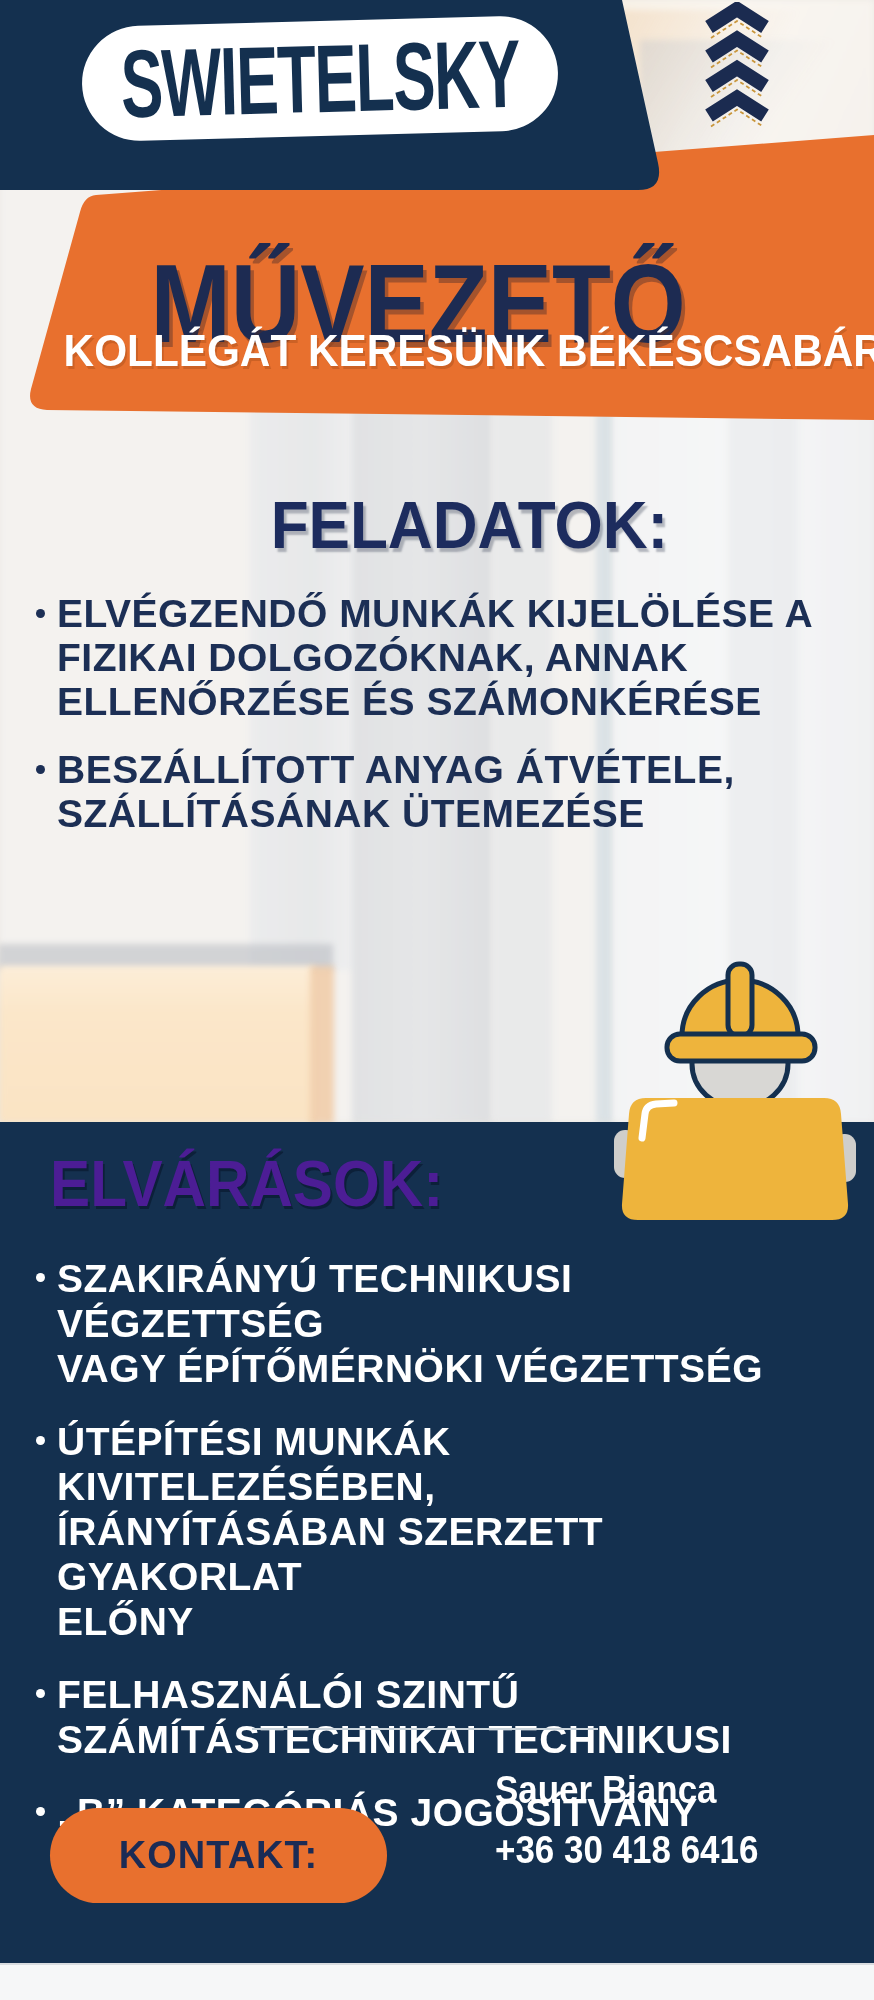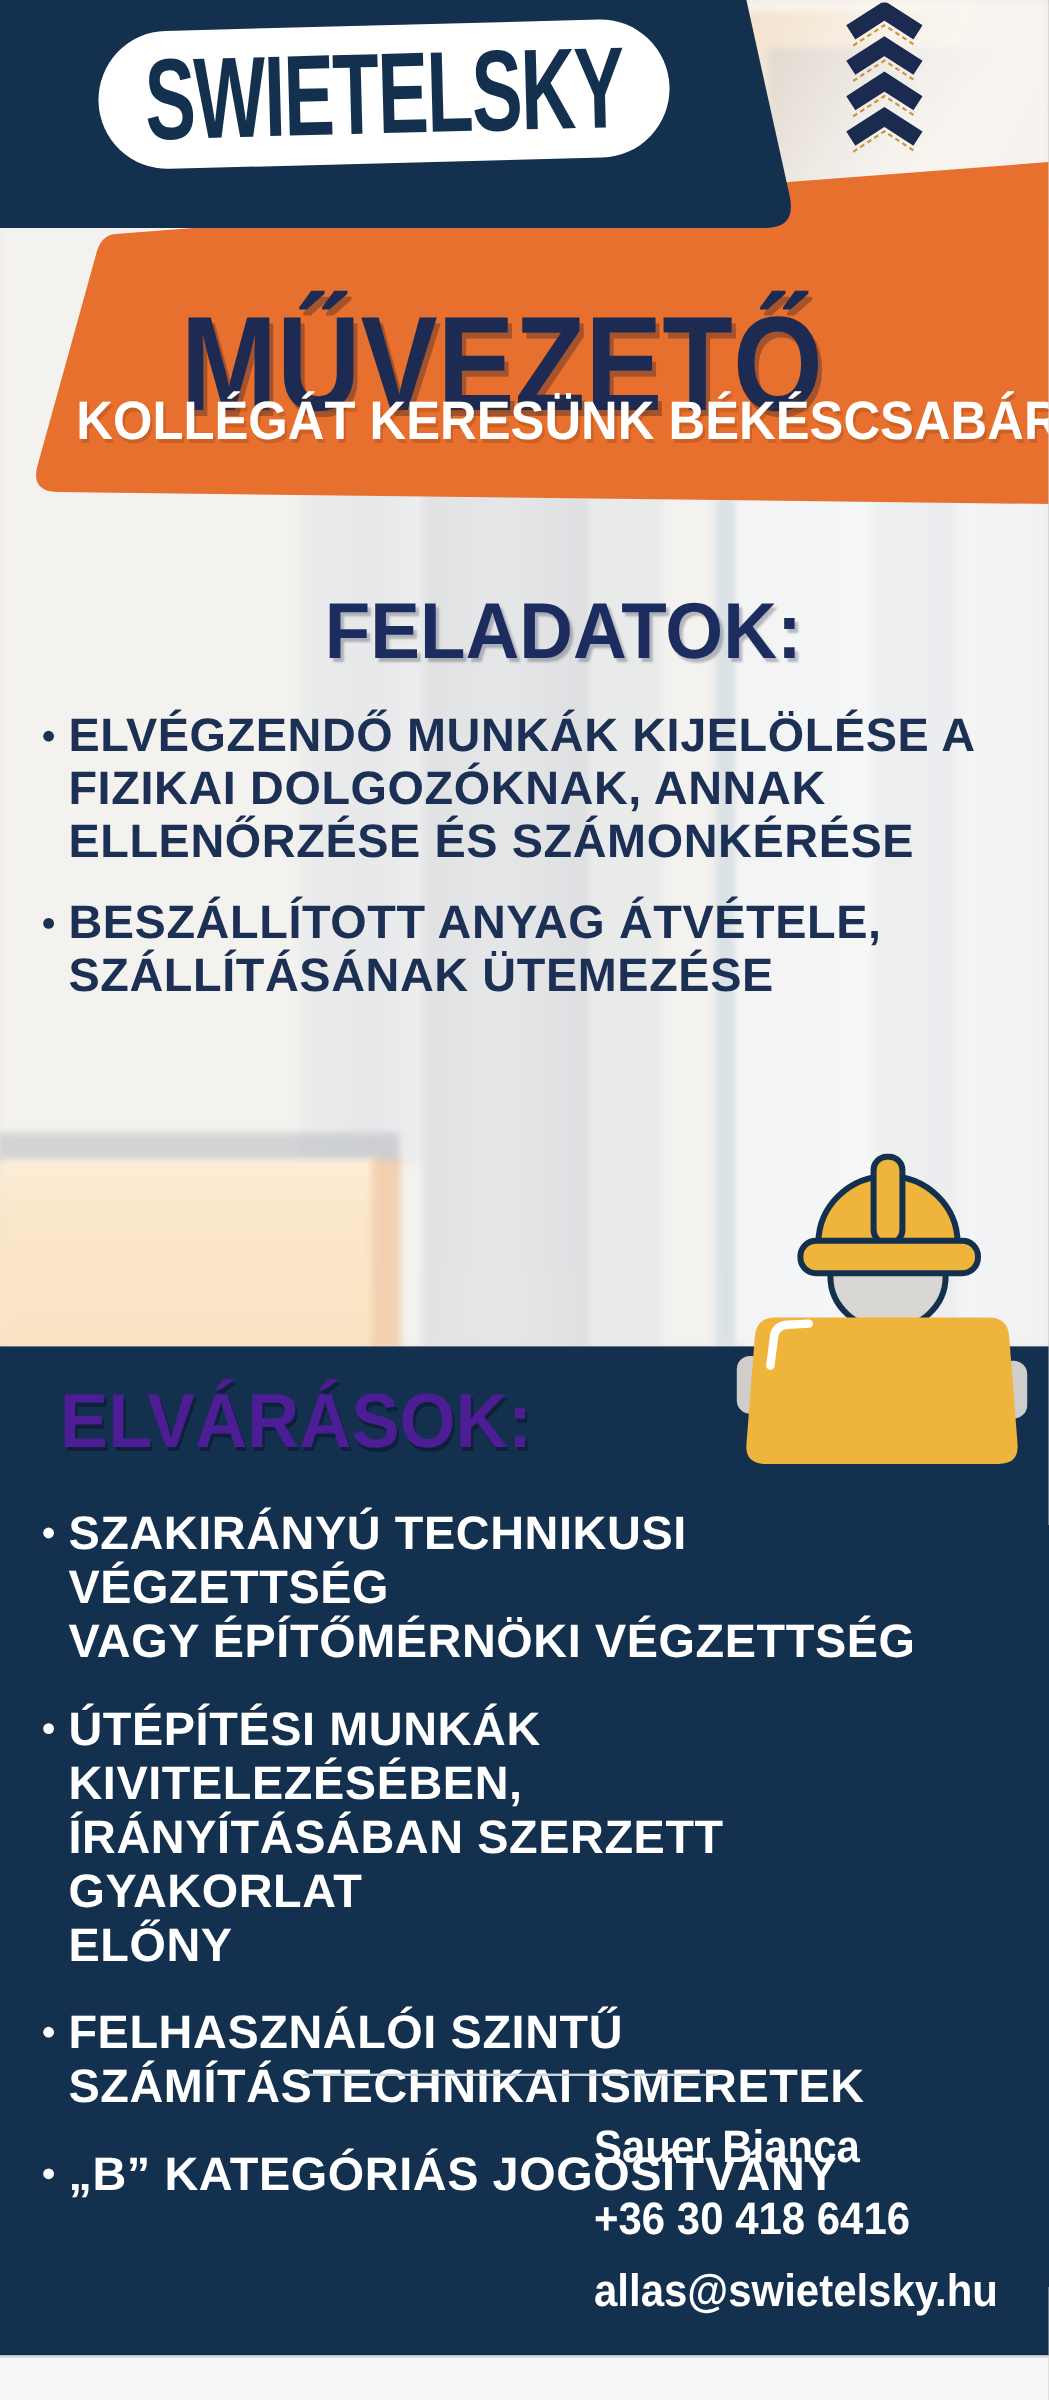--- a/index.html
+++ b/index.html
@@ -199,38 +199,38 @@
     </li>
     <li>
       <span class="dot"></span>
       <span class="txt">ÚTÉPÍTÉSI MUNKÁK KIVITELEZÉSÉBEN,
 ÍRÁNYÍTÁSÁBAN SZERZETT GYAKORLAT
 ELŐNY</span>
     </li>
     <li>
       <span class="dot"></span>
       <span class="txt">FELHASZNÁLÓI SZINTŰ
-SZÁMÍTÁSTECHNIKAI ISMERETEK</span>
+SZÁMÍTÁSTECHNIKAI TECHNIKUSI</span>
     </li>
     <li>
       <span class="dot"></span>
       <span class="txt">„B” KATEGÓRIÁS JOGOSÍTVÁNY</span>
     </li>
   </ul>
 
   <div class="divider"></div>
 
+  <button class="kontakt-btn">
+    <span>KONTAKT:</span>
+  </button>
 
   <div class="contact-block">
     <div class="contact-line">
       <span>Sauer Bianca</span>
     </div>
     <div class="contact-line">
       <span>+36 30 418 6416</span>
     </div>
-    <div class="contact-line">
-      <span>allas@swietelsky.hu</span>
-    </div>
   </div>
 
   <div class="bottom-strip"></div>
 
 </div>
 
 </body></html>

